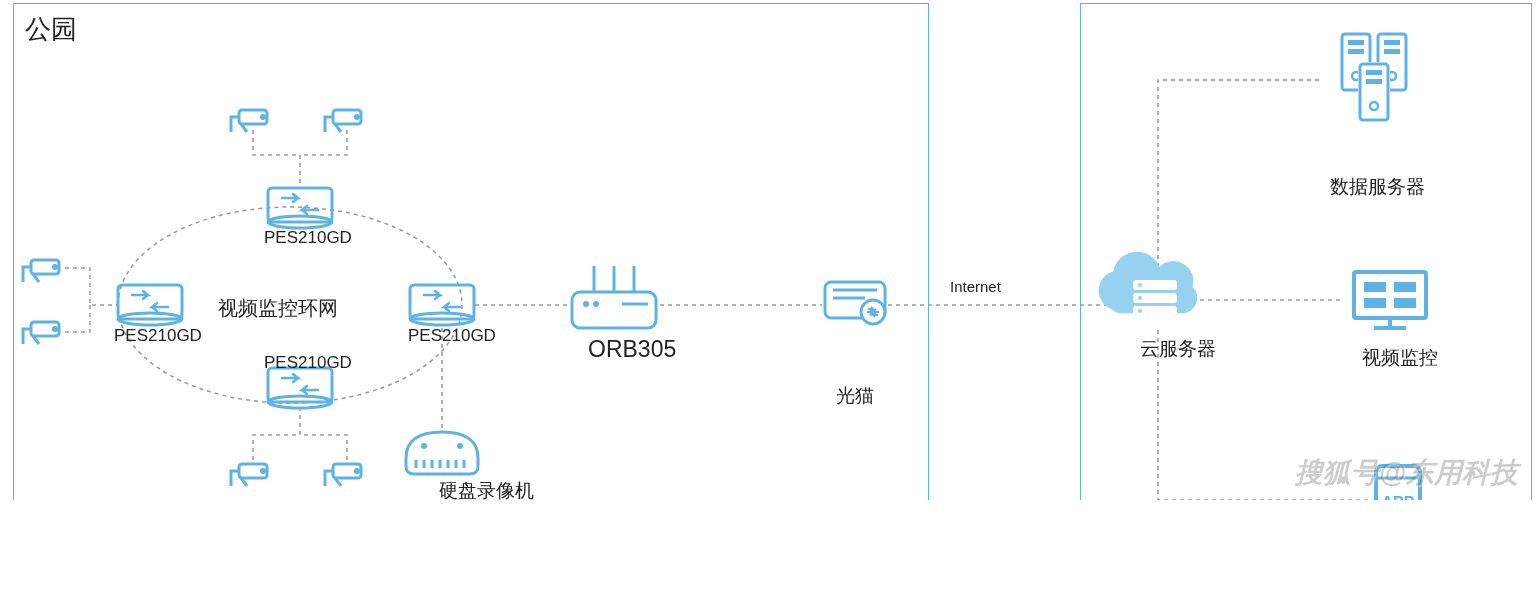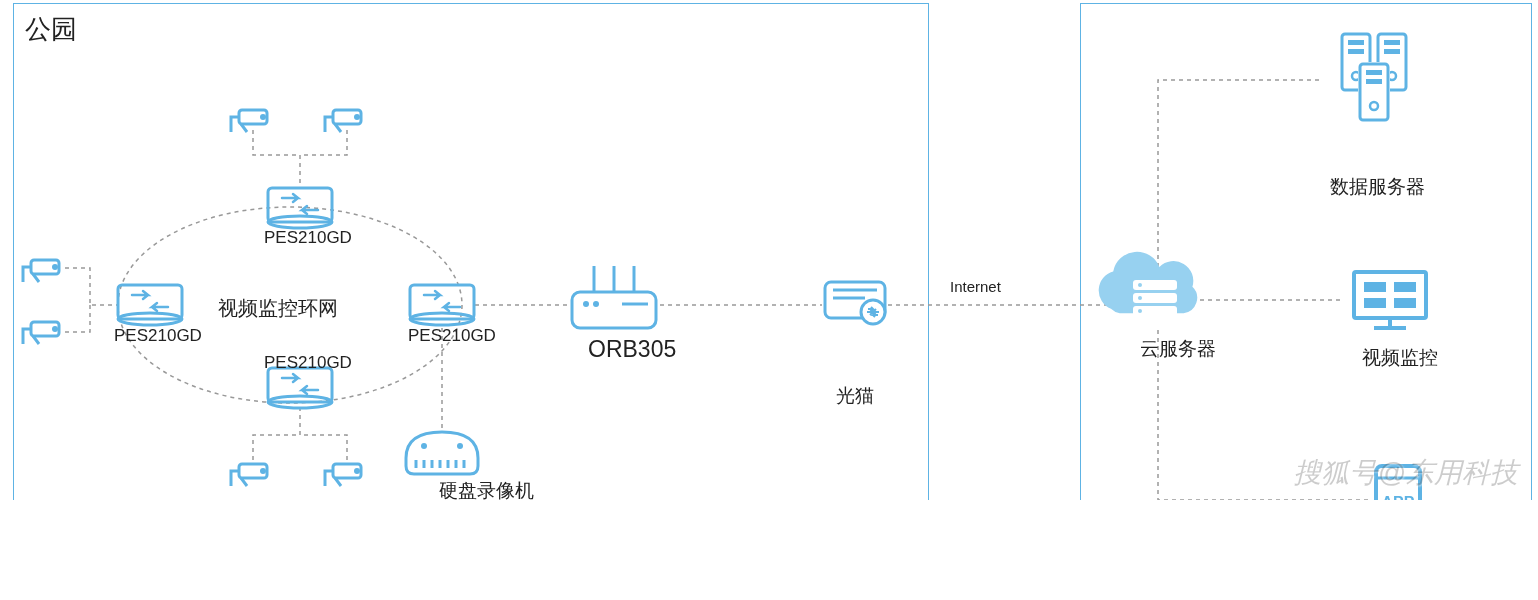--- a/index.html
+++ b/index.html
@@ -162,14 +162,14 @@
   <div class="small-label" style="left:588px; top:336px; font-size:23px;">ORB305</div>
   <div class="small-label" style="left:836px; top:336px; font-size:19px;margin-top:47px;">光猫</div>
   <div class="small-label" style="left:398px; top:478px; font-size:19px;margin-left:41px;">硬盘录像机</div>
   <div class="small-label" style="left:950px; top:278px; font-size:15px;">Internet</div>
   <div class="small-label" style="left:1120px; top:336px; font-size:19px;margin-left:20px;">云服务器</div>
 
   <div class="small-label" style="left:1330px; top:142px; font-size:19px;margin-top:32px;">数据服务器</div>
   <div class="small-label" style="left:1354px; top:345px; font-size:19px;margin-left:8px;">视频监控</div>
 
 
-  <div class="watermark" style="right:20px; bottom:8px;">搜狐号@东用科技</div>
+  <div class="watermark" style="right:20px; bottom:8px;font-weight:bold;">搜狐号@东用科技</div>
 </div>
 
 </body></html>

